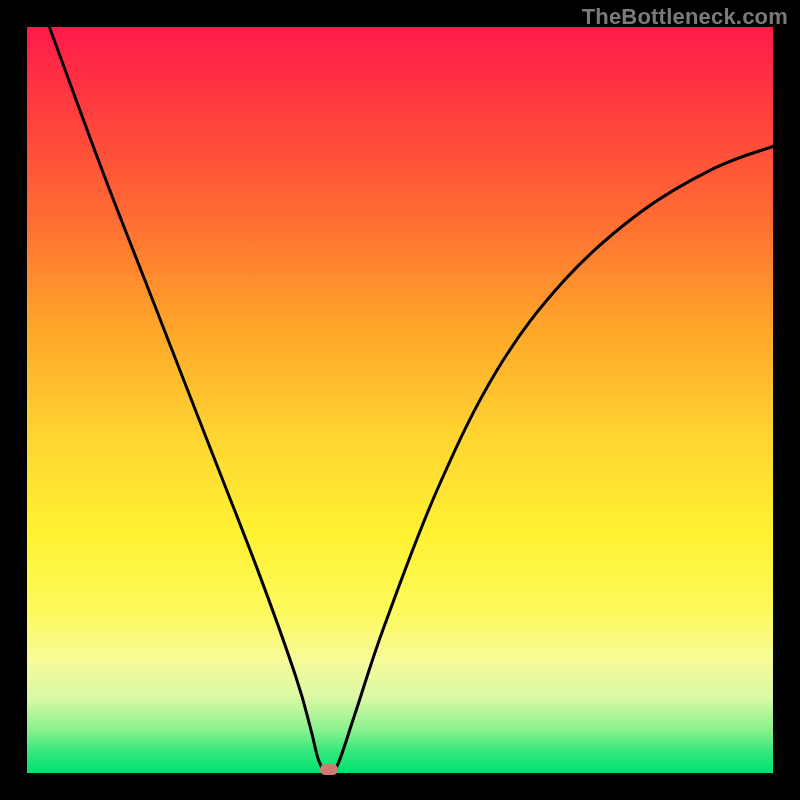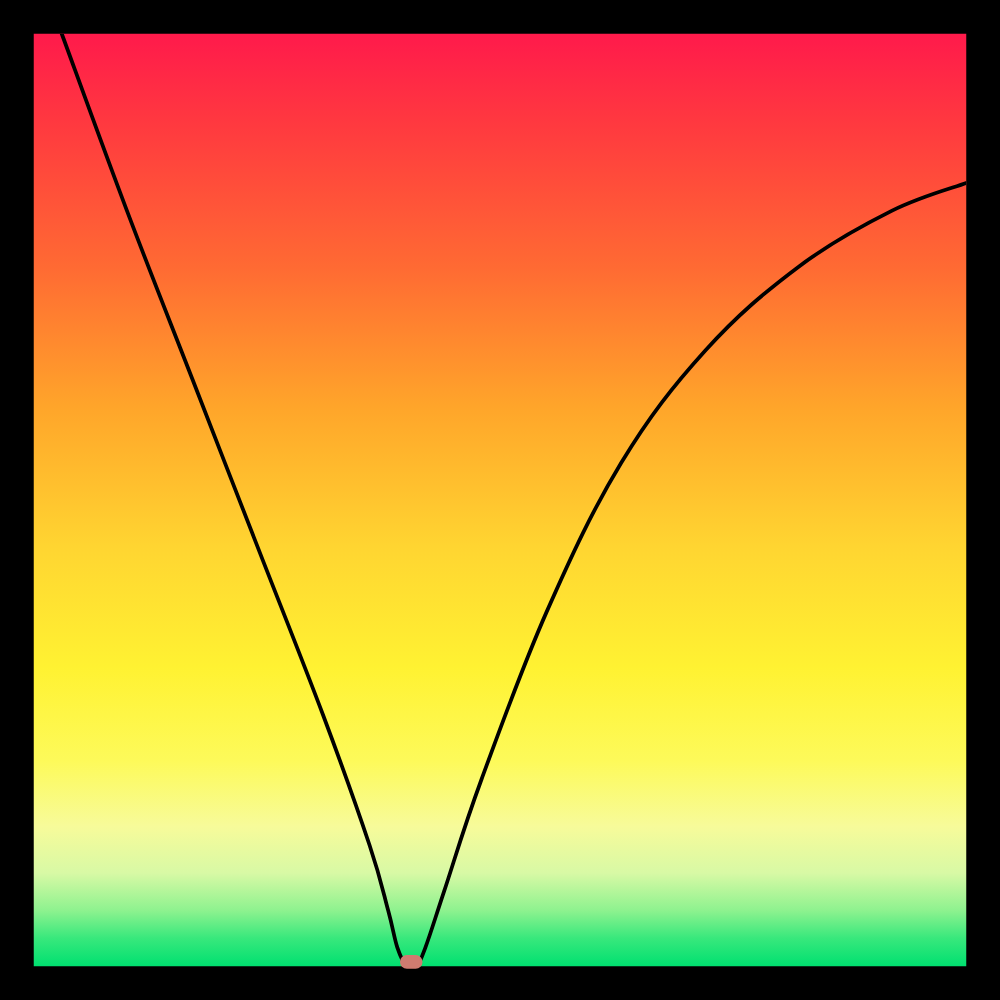--- a/index.html
+++ b/index.html
@@ -68,13 +68,14 @@
 </head>
 <body>
 
 <div class="frame">
   <div class="plot-area">
     <svg class="curve" viewBox="0 0 746 746" preserveAspectRatio="none">
       <path fill="none" stroke-width="3" stroke-linecap="round" stroke-linejoin="round" stroke="#000000" d="M 22.4 0.0 C 31.8 25.5, 55.8 92.1, 74.6 141.7 C 93.4 191.4, 108.0 227.7, 126.8 276.0 C 145.6 324.4, 160.2 362.0, 179.0 410.3 C 197.8 458.6, 215.1 501.6, 231.3 544.6 C 247.4 587.5, 259.2 620.8, 268.6 649.0 C 278.0 677.2, 279.5 686.5, 283.5 701.2 C 287.5 716.0, 288.3 723.0, 290.9 731.1 C 293.6 739.1, 295.7 743.3, 298.4 746.0 C 301.1 748.7, 303.2 748.7, 305.9 746.0 C 308.5 743.3, 309.3 741.8, 313.3 731.1 C 317.3 720.3, 320.2 710.5, 328.2 686.3 C 336.3 662.1, 343.3 637.1, 358.1 596.8 C 372.9 556.5, 390.2 508.2, 410.3 462.5 C 430.4 416.9, 447.2 380.8, 470.0 343.2 C 492.8 305.6, 511.6 281.8, 537.1 253.6 C 562.6 225.4, 584.9 206.6, 611.7 186.5 C 638.6 166.4, 662.1 153.8, 686.3 141.7 C 710.5 129.7, 735.3 123.4, 746.0 119.4"></path>
     </svg>
     <div class="marker" style="left: 293.13px; top: 737.27px; background: rgb(207, 123, 112);"></div>
   </div>
+  <div class="watermark">TheBottleneck.com</div>
 </div>
 
 </body></html>

